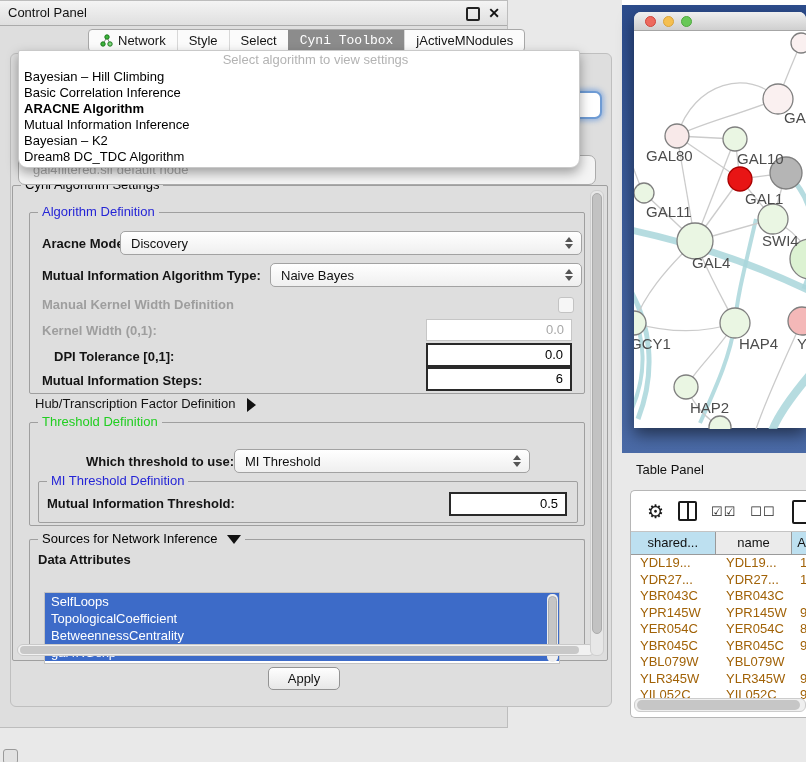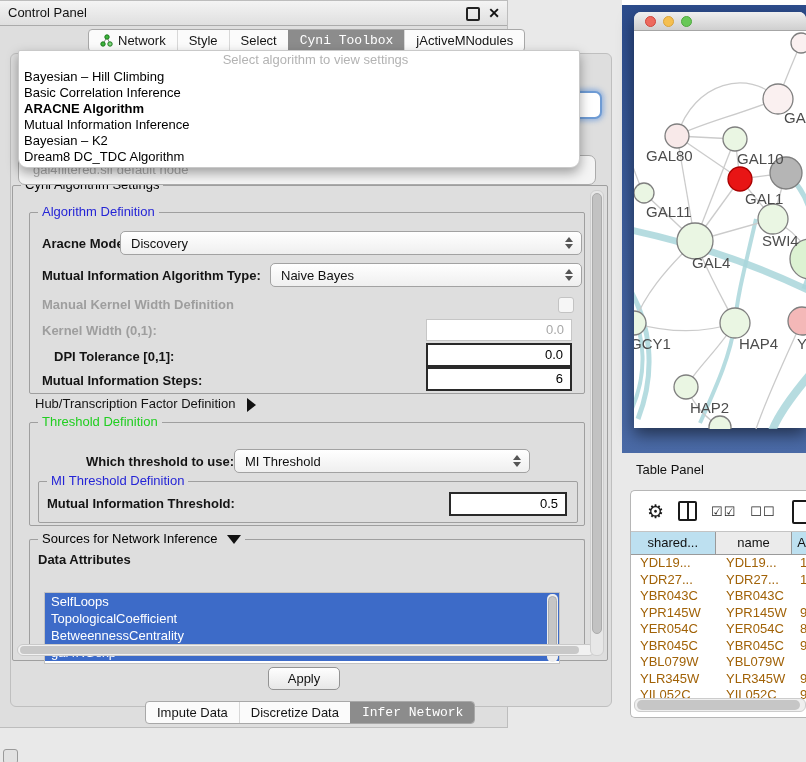--- a/index.html
+++ b/index.html
@@ -232,31 +232,20 @@
     <div class="hscroll" style="left:4px;top:458px;width:578px;">
       <div class="thumb"></div>
     </div>
     <div class="vscroll">
       <div class="thumb"></div>
     </div>
   </div>
 
   <div class="apply-btn">Apply</div>
 
-  <div class="seg-bar" style="left:145px;top:700px;">
-    <div class="seg">
-        <span>Impute Data</span>
-      </div>
-    <div class="seg">
-        <span>Discretize Data</span>
-      </div>
-    <div class="seg sel">
-        <span>Infer Network</span>
-      </div>
-  </div>
 </div>
 
 <div class="top-strip"></div>
 <div class="blue-frame">
   <div class="mac-window">
     <div class="mac-titlebar">
       <span class="tl" id="tl-0" style="background: rgb(237, 106, 94); border: 1px solid rgb(208, 69, 59);"></span>
       <span class="tl" id="tl-1" style="background: rgb(245, 191, 79); border: 1px solid rgb(217, 163, 60);"></span>
       <span class="tl" id="tl-2" style="background: rgb(104, 200, 88); border: 1px solid rgb(79, 168, 63);"></span>
     </div>

